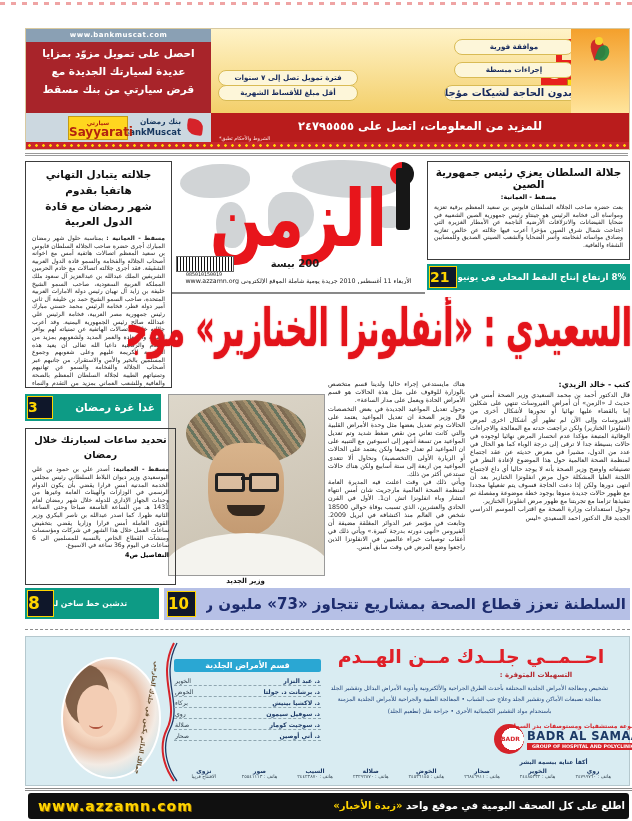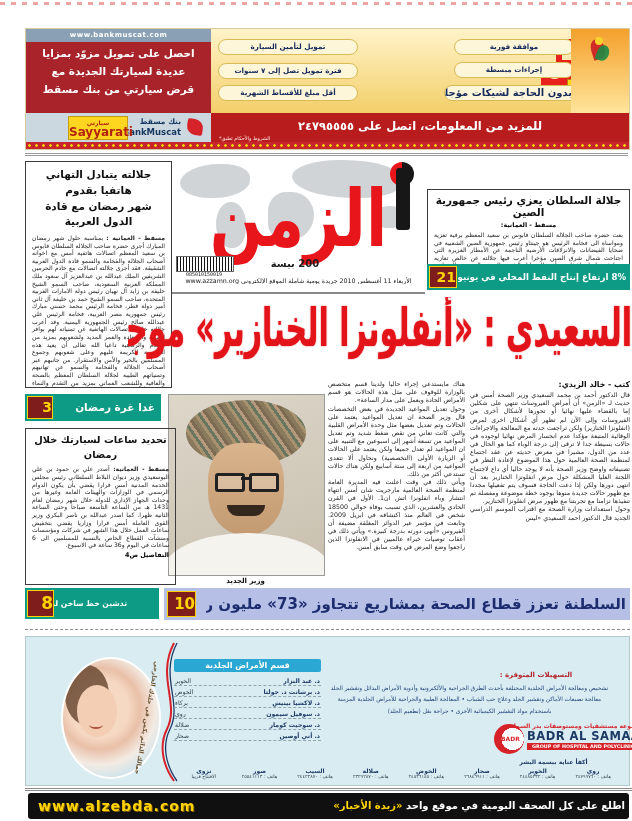--- a/index.html
+++ b/index.html
@@ -27,21 +27,21 @@
   .emb i{position:absolute;display:block;border-radius:50% 50% 50% 0;}
   .emb .e1{left:2px;top:2px;width:14px;height:20px;background:#d02b27;transform:rotate(-18deg);}
   .emb .e2{left:8px;top:8px;width:12px;height:16px;background:#1d8a45;transform:rotate(20deg);opacity:.9;}
   .emb .e3{left:6px;top:0;width:8px;height:8px;background:#f7d22e;border-radius:50%;}
   .pill{height:14px;line-height:14px;border-radius:8px;background:#fdf6d9;border:1px solid #d9bb55;
         font-size:7.2px;font-weight:bold;color:#172a5c;text-align:center;padding:0 5px;white-space:nowrap;overflow:hidden;}
   .p1{left:428px;top:10px;width:108px;}
   .p2{left:428px;top:33px;width:108px;}
   .p3{left:418px;top:56px;width:122px;font-size:10px;}
   .p4{left:192px;top:10px;width:128px;}
-  .p5{left:192px;top:34px;width:128px;}
+  .p5{left:192px;top:41px;width:128px;}
   .p6{left:192px;top:56px;width:128px;}
   
   .car{left:330px;top:10px;width:86px;height:66px;}
   .car-roof{position:absolute;left:15px;top:0;width:56px;height:26px;background:#e8211d;border-radius:14px 14px 0 0;}
   .car-glass{position:absolute;left:21px;top:5px;width:44px;height:16px;background:#fbe9b2;border-radius:9px 9px 0 0;}
   .car-body{position:absolute;left:0;top:24px;width:86px;height:34px;background:#e8211d;border-radius:12px 12px 6px 6px;}
   .car-light{position:absolute;top:32px;width:13px;height:8px;background:#fff4d0;border-radius:50%;}
   .cl-l{left:7px;} .cl-r{left:66px;}
   .car-plate{position:absolute;left:26px;top:40px;width:34px;height:14px;background:#ffd90f;border:1px solid #b5830a;
              font-size:6px;font-weight:bold;color:#b3230f;text-align:center;line-height:14px;}
@@ -80,27 +80,27 @@
   .z-bar{left:224px;top:10px;width:14px;height:62px;background:#171717;border-radius:3px;}
   .z-disc{left:218px;top:4px;width:24px;height:24px;border-radius:50%;
           background:conic-gradient(#171717 0 140deg,#e8151b 140deg 360deg);}
   .barcode{left:4px;top:98px;width:56px;height:14px;
            background:repeating-linear-gradient(90deg,#111 0 1px,#fff 1px 3px);border:1px solid #666;}
   .barcode-digits{left:4px;top:113px;width:56px;font-size:5px;text-align:center;color:#222;
                   font-family:"DejaVu Sans Mono",monospace;direction:ltr;}
   .price{left:78px;top:100px;width:90px;font-size:10px;font-weight:900;color:#1c1c1c;text-align:center;}
   .dateline{left:0;top:119px;width:253px;font-size:6.3px;color:#222;text-align:center;white-space:nowrap;overflow:hidden;}
 
-  .boxB{left:427px;top:161px;width:203px;height:99px;border:1px solid #3c3c3c;padding:4px 6px;box-sizing:border-box;overflow:hidden;margin-top:28px;}
+  .boxB{left:427px;top:161px;width:203px;height:99px;border:1px solid #3c3c3c;padding:4px 6px;box-sizing:border-box;overflow:hidden;}
   .boxB h2{margin:0 0 3px;font-size:10.5px;font-weight:900;text-align:center;color:#101010;}
   .boxB .sub{display:block;font-size:6.4px;font-weight:900;text-align:center;margin-bottom:2px;}
 
   .strip{background:#0d9b85;}
-  .numbox{position:absolute;background:#7f1d1d;border:1px solid #ffd400;color:#ffd400;
-          font-weight:900;text-align:right;}
+  .numbox{position:absolute;background:#0f172a;border:1px solid #ffd400;color:#ffd400;
+          font-weight:900;text-align:left;}
   .oil{left:427px;top:264px;width:203px;height:26px;}
   .oil .numbox{left:2px;top:2px;width:26px;height:20px;font-size:14px;line-height:20px;}
   .oil .txt{position:absolute;right:4px;top:0;width:168px;color:#fff;font-size:8.6px;font-weight:900;line-height:26px;
             white-space:nowrap;overflow:hidden;}
   .rule-c{top:292px;left:172px;width:253px;border-top:1px solid #888;}
 
   
   .mainhead{left:128px;top:297px;width:504px;height:80px;overflow:hidden;}
   .mainhead span{display:block;font-size:30px;font-weight:900;color:#e3131a;text-align:center;
                  white-space:nowrap;letter-spacing:-1px;transform:scaleY(1.75);transform-origin:center top;
@@ -211,33 +211,32 @@
           <div class="car-glass"></div>
           <div class="car-body"></div>
         <div class="car-light cl-l"></div>
           <div class="car-light cl-r"></div>
         <div class="car-plate">سيارتي</div>
       </div>
     </div>
     <span class="abs pill p1">موافقة فورية</span>
     <span class="abs pill p2">إجراءات مبسطة</span>
     <span class="abs pill p3">بدون الحاجة لشيكات مؤجلة الدفع</span>
-    <span class="abs pill p4">تمويل لتأمين السيارة</span>
     <span class="abs pill p5">فترة تمويل تصل إلى ٧ سنوات</span>
     <span class="abs pill p6">أقل مبلغ للأقساط الشهرية</span>
     <div class="abs ad-emblem-strip">
       <div class="abs emb">
         <i class="e1"></i>
           <i class="e2"></i>
           <i class="e3"></i>
       </div>
     </div>
     <div class="abs ad-logobox">
       <span class="bm-mark"></span>
-      <span class="bm-ar">بنك مسقط</span>
+      <span class="bm-ar">بنك رمضان</span>
       <span class="bm-en">BankMuscat</span>
       <span class="sayyarati">
         <i>سيارتي</i>
         <b>Sayyarati</b>
       </span>
     </div>
     <div class="abs ad-phone">
       <span>للمزيد من المعلومات، اتصل على ٢٤٧٩٥٥٥٥</span>
       <small>الشروط والأحكام تطبق*</small>
     </div>
@@ -332,20 +331,21 @@
     <div class="oval">
       <div class="hair"></div>
         <div class="face2"></div>
         <div class="smile"></div>
     </div>
     <div class="arc-text">جمالك الدائم يكمن في جلدك الخارجي</div>
     <svg class="scurve" width="26" height="142" viewBox="0 0 26 142">
       <path d="M20,2 C2,36 26,62 13,88 C4,106 10,126 20,140" fill="none" stroke="#d6232a" stroke-width="2"></path>
       <path d="M23,2 C5,36 29,62 16,88 C7,106 13,126 23,140" fill="none" stroke="#1d3a66" stroke-width="1.3"></path>
     </svg>
+    <div class="clinic-head">احــمــي جلــدك مــن الهــدم</div>
     <div class="fac-label">التسهيلات المتوفرة :</div>
     <div class="bullets">
       <div>تشخيص ومعالجة الأمراض الجلدية المختلفة بأحدث الطرق الجراحية والألكترونية وأدوية الأمراض البدائل وتقشير الجلد</div>
       <div>معالجة تصبغات الأماكن وتقشير الجلد وعلاج حب الشباب • المعالجة الطبية والجراحية للأمراض الجلدية المزمنة</div>
       <div>باستخدام مواد التقشير الكيميائية الأخرى • جراحة نقل (تطعيم الجلد)</div>
     </div>
     <div class="dept">
       <div class="dept-h">قسم الأمراض الجلدية</div>
       <div class="docrow">
           <span class="dn">د. عبد النزار</span>
@@ -416,16 +416,16 @@
           <div class="bcity">نزوى</div>
           <div class="bphone">الافتتاح قريبا</div>
         </div>
     </div>
   </div>
 
   <div class="abs rule-e"></div>
 
   <div class="abs zebda">
     <span class="ar"><span>اطلع على كل الصحف اليومية في موقع واحد </span><span class="q">«زبدة الأخبار»</span></span>
-    <span class="url">www.alzebda.com</span>
+    <span class="url">www.azzamn.com</span>
   </div>
 
 </div>
 
 </body></html>

